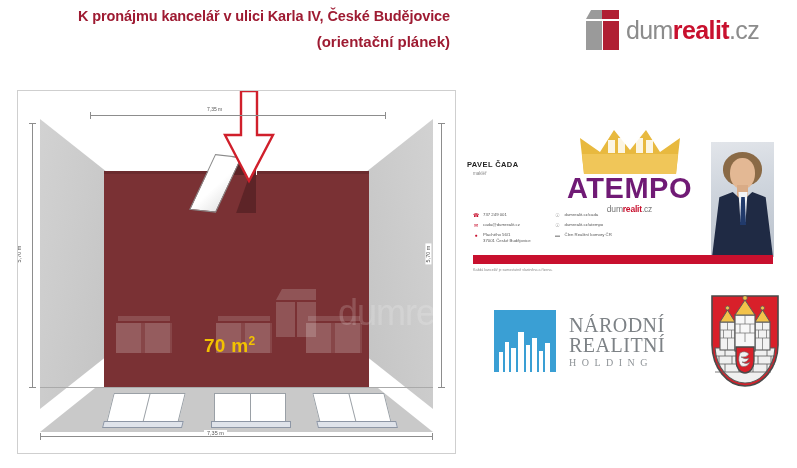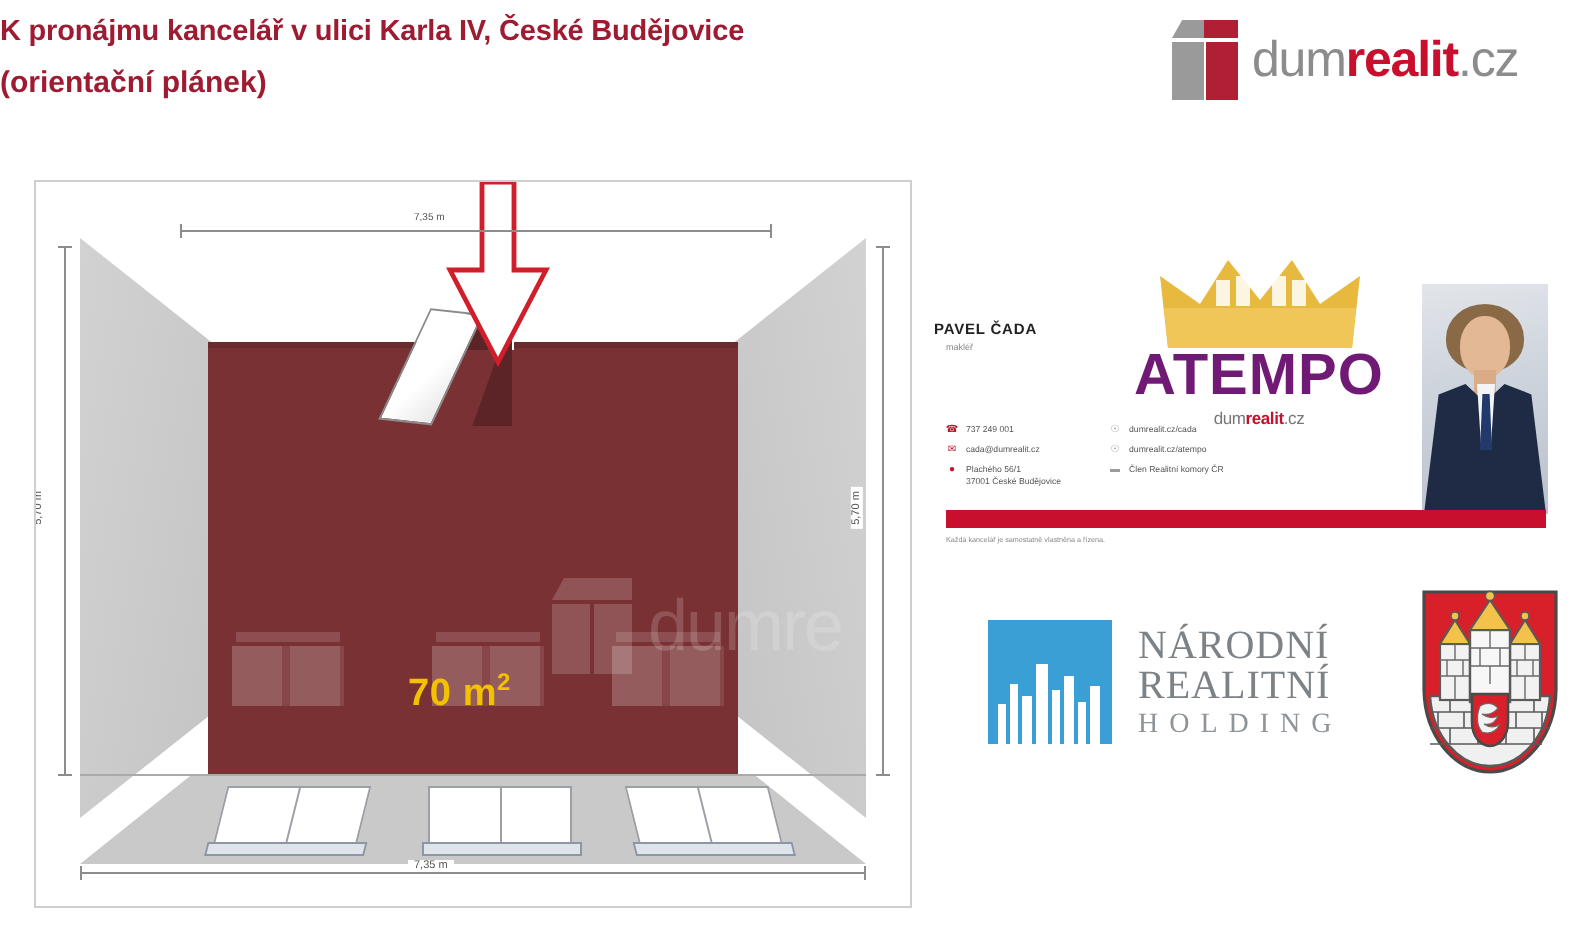--- a/index.html
+++ b/index.html
@@ -6,21 +6,21 @@
   body{
     width:797px;height:468px;
     background:#ffffff;
     font-family:"Liberation Sans",sans-serif;
     overflow:hidden;
     position:relative;
   }
   .page{position:relative;width:797px;height:468px;}
 
   
-  .title-block{position:absolute;left:0;top:8px;width:450px;text-align:left;}
+  .title-block{position:absolute;left:0;top:8px;width:450px;text-align:right;}
   .title{
     font-size:14.5px;font-weight:bold;color:#9e1b32;
     letter-spacing:-0.1px;line-height:1.2;
   }
   .subtitle{
     margin-top:8px;font-size:15px;font-weight:bold;color:#9e1b32;
   }
 
   
   .dr-logo{position:absolute;left:586px;top:10px;display:flex;align-items:center;gap:7px;}
@@ -103,21 +103,21 @@
   }
   .refl .seam{position:absolute;left:50%;top:0;width:1px;height:100%;background:#9aa0a6;}
   .refl .sill{position:absolute;left:-4px;bottom:-6px;width:calc(100% + 8px);height:5px;
       background:#dfe3ea;border:1px solid #8d96a5;}
   .refl1{left:92px;width:70px;transform:skewX(-14deg);}
   .refl2{left:196px;width:70px;transform:skewX(0deg);}
   .refl3{left:298px;width:70px;transform:skewX(14deg);}
 
   
   .watermark{
-    position:absolute;left:258px;top:198px;display:flex;align-items:center;gap:8px;
+    position:absolute;left:258px;top:198px;display:flex;align-items:center;gap:22px;
     opacity:0.17;pointer-events:none;
   }
   .wm-mark{position:relative;width:40px;height:48px;}
   .wm-mark i{position:absolute;background:#ffffff;}
   .wm-mark .a{left:0;top:0;width:20px;height:11px;clip-path:polygon(0 100%,30% 0,100% 0,100% 100%);}
   .wm-mark .b{left:20px;top:0;width:20px;height:11px;}
   .wm-mark .c{left:0;top:13px;width:19px;height:35px;}
   .wm-mark .d{left:21px;top:13px;width:19px;height:35px;}
   .wm-word{font-size:36px;color:#ffffff;font-weight:300;letter-spacing:-1px;}
 
@@ -196,21 +196,21 @@
 
   .card-bar{position:absolute;left:11px;top:127px;width:300px;height:9px;background:#c8102e;}
   .card-note{position:absolute;left:11px;top:140px;font-size:3.6px;color:#888;}
 
   
   .nrh{position:absolute;left:494px;top:310px;display:flex;align-items:center;gap:13px;}
   .nrh-sq{position:relative;width:62px;height:62px;background:#3a9fd4;overflow:hidden;}
   .nrh-sq i{position:absolute;bottom:0;background:#ffffff;}
   .nrh-text{line-height:1.0;}
   .nrh-text .l1,.nrh-text .l2{font-size:20px;color:#7d8286;letter-spacing:0.5px;font-family:"Liberation Serif",serif;}
-  .nrh-text .l3{font-size:14px;color:#8f9498;letter-spacing:5.5px;font-family:"Liberation Serif",serif;margin-top:3px;}
+  .nrh-text .l3{font-size:10px;color:#8f9498;letter-spacing:5.5px;font-family:"Liberation Serif",serif;margin-top:3px;}
 
   
   .coa{position:absolute;left:709px;top:293px;width:72px;height:96px;}
 </style>
 </head>
 <body>
 
 <div class="page">
 
   <div class="title-block">

